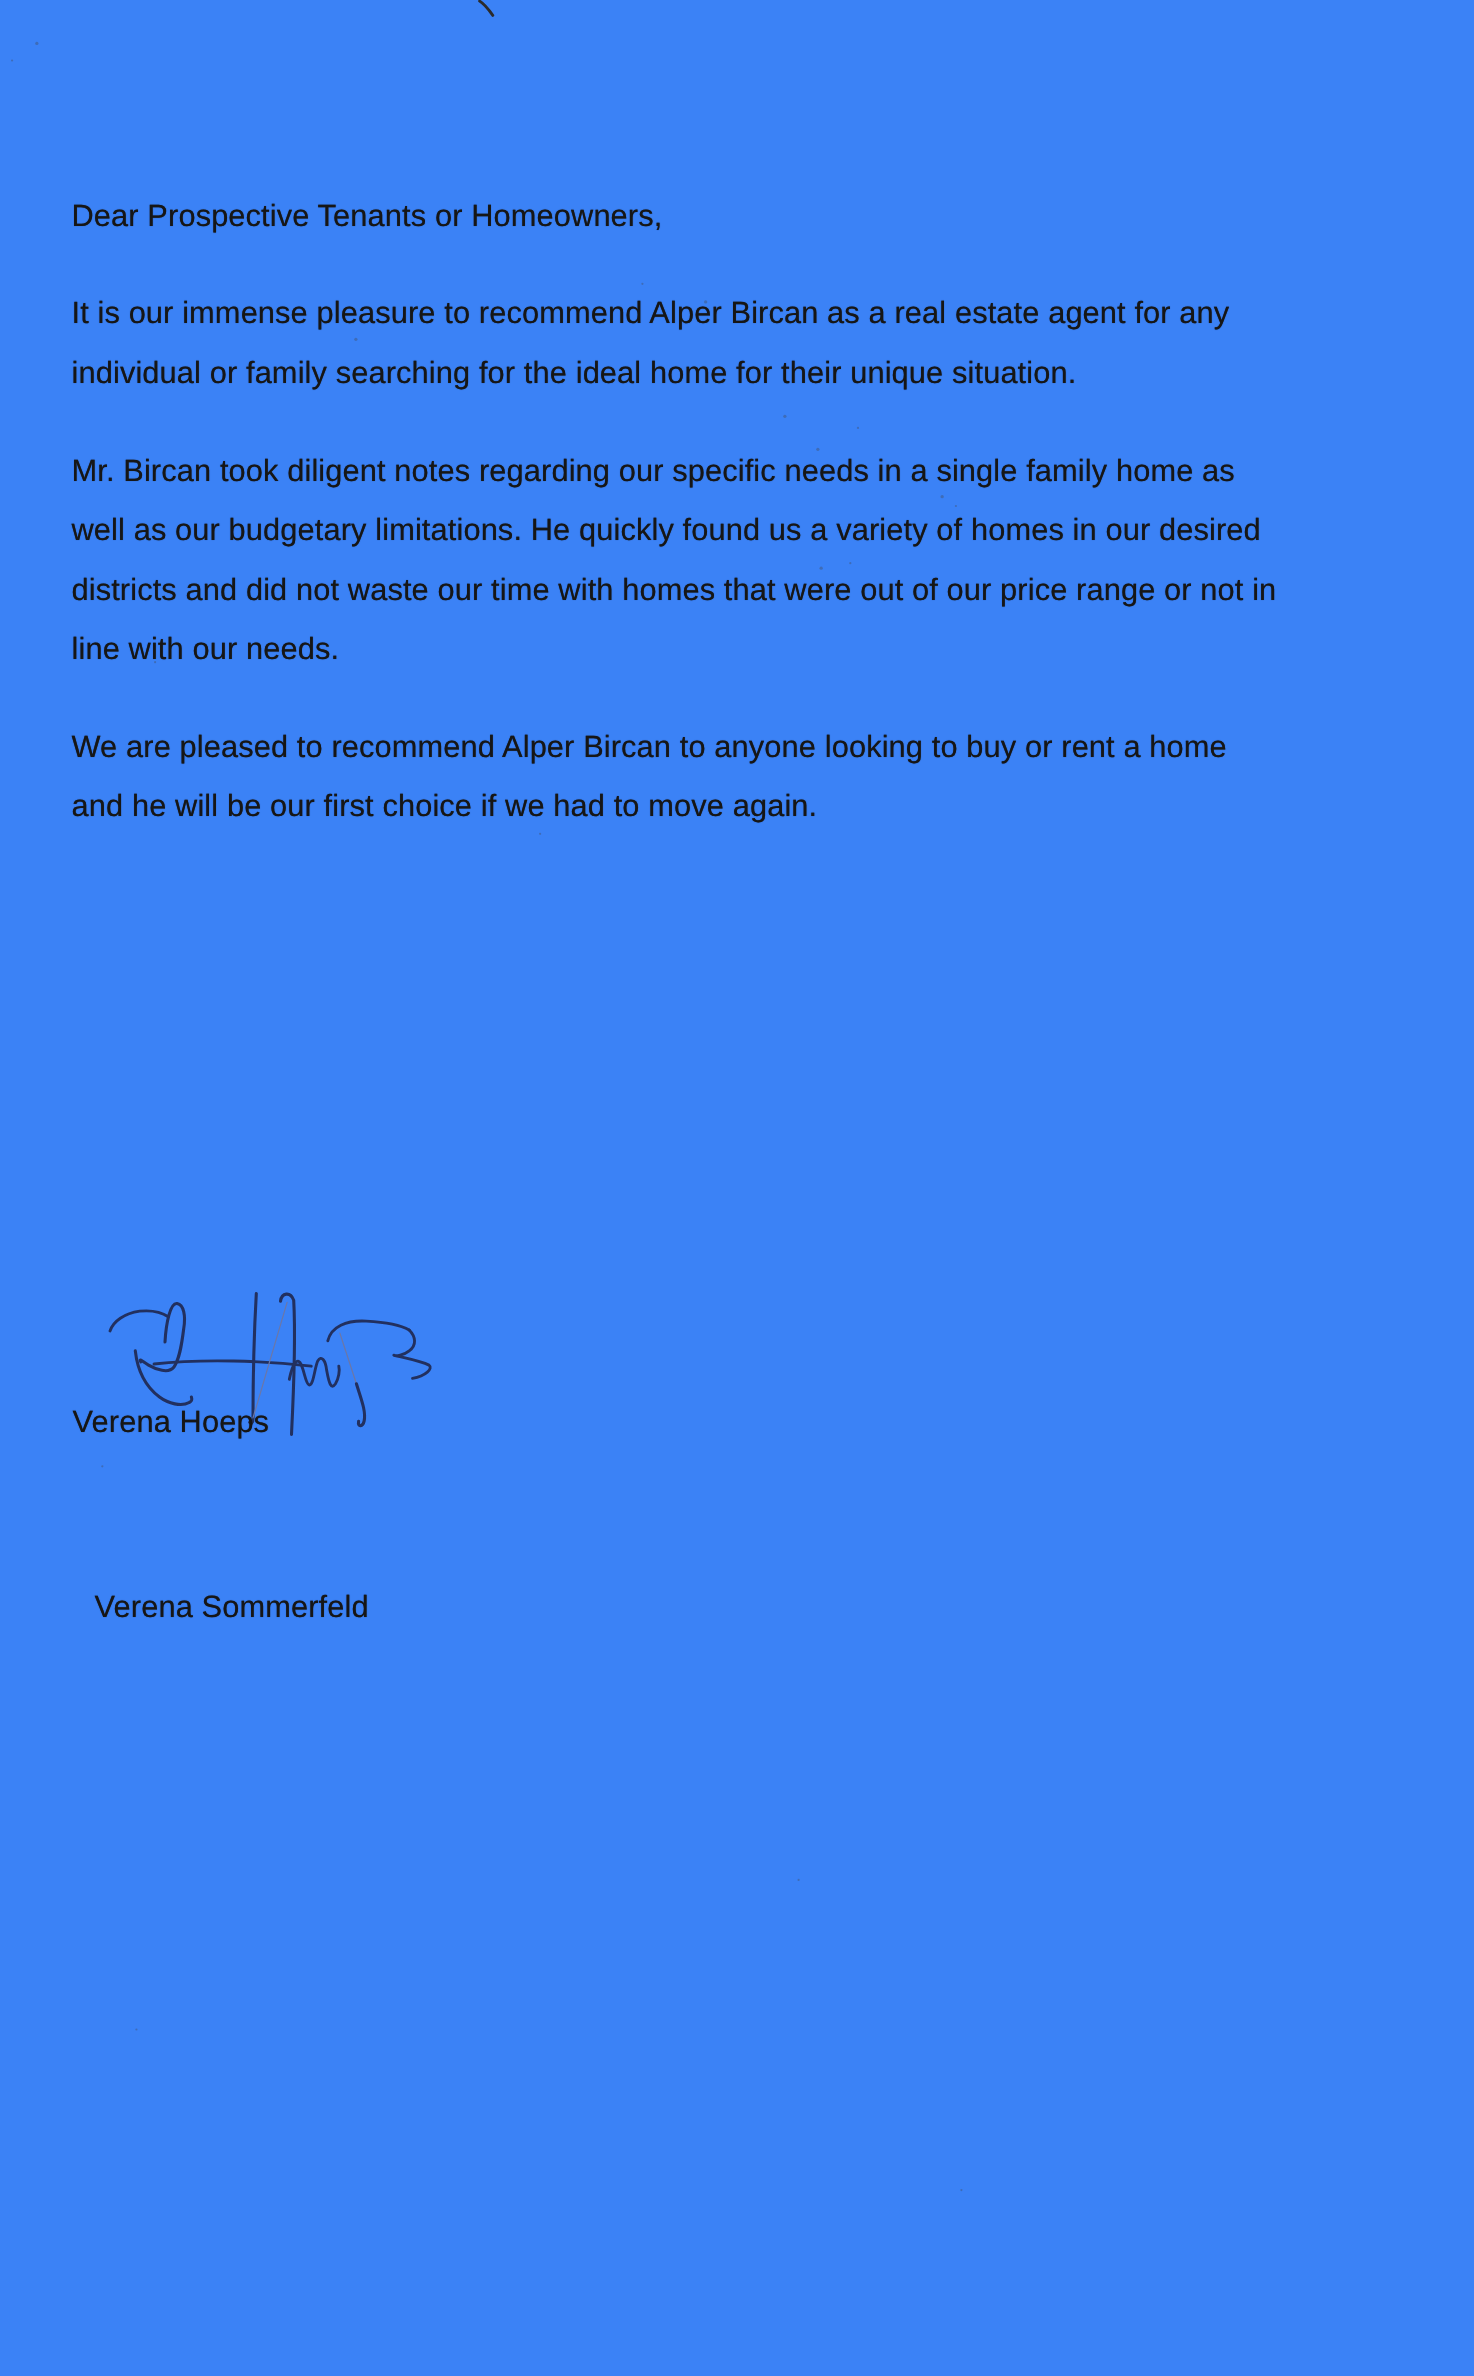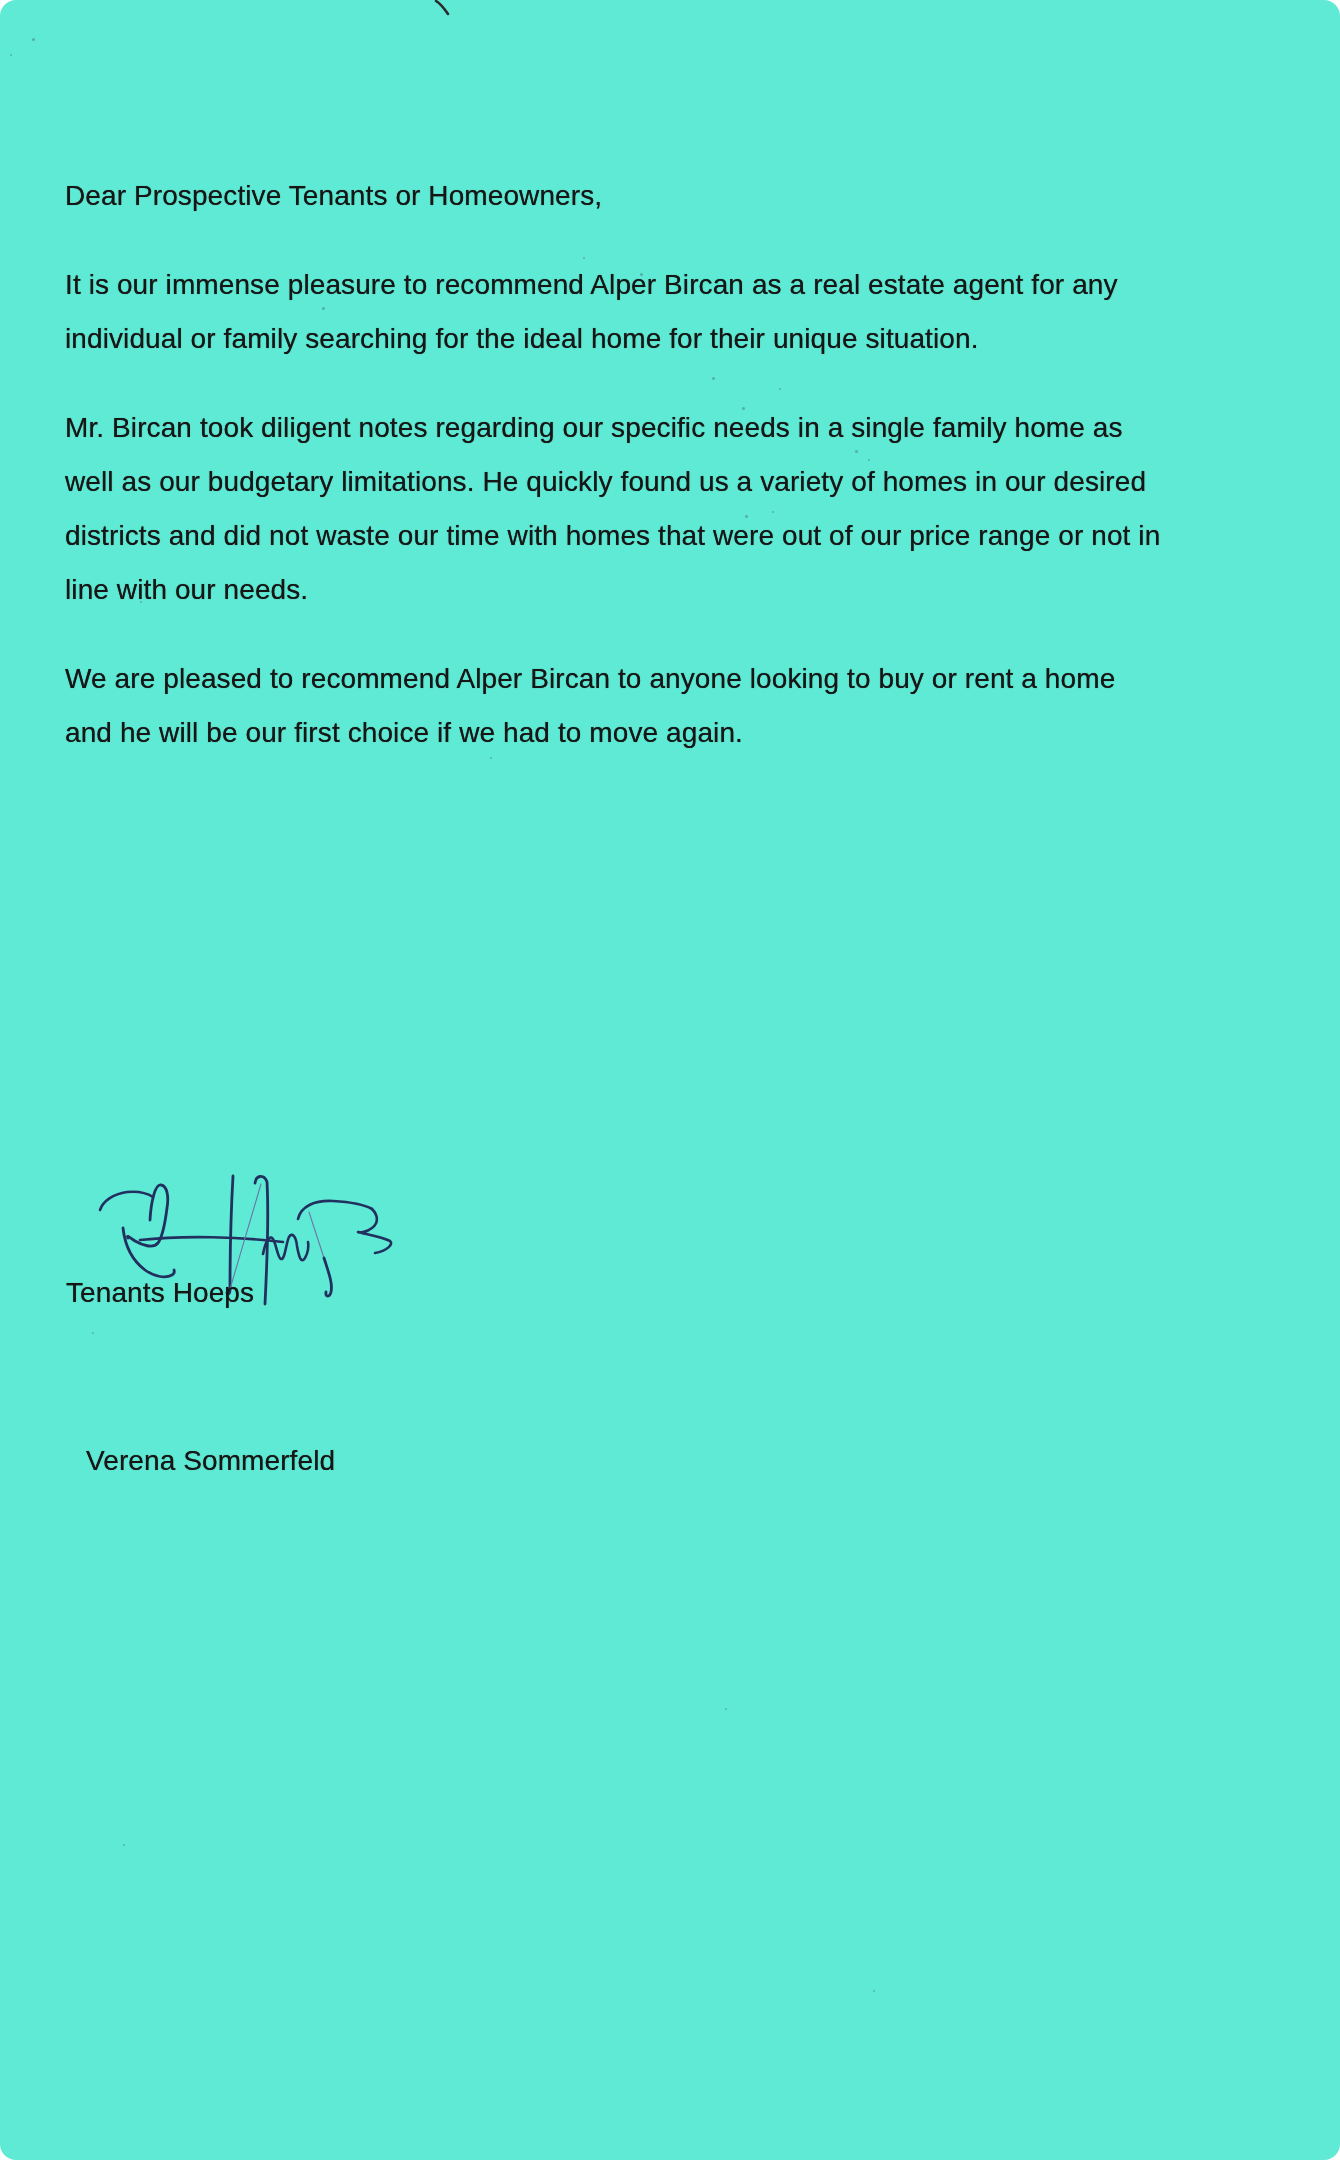--- a/index.html
+++ b/index.html
@@ -1,21 +1,21 @@
 <!DOCTYPE html>
 <html><head>
 <meta charset="utf-8">
 <style>
   html,body{margin:0;padding:0;}
   body{
     width:1340px;height:2160px;position:relative;
     background:#ffffff;overflow:hidden;
     font-family:"Liberation Sans","DejaVu Sans",sans-serif;
   }
-  .page{position:absolute;inset:0;background:#5eead4;border-radius:16px;}
+  .page{position:absolute;inset:0;background:#3b82f6;}
   .body-text{
     position:absolute;left:65px;top:169px;width:1270px;
     font-size:28px;line-height:54px;color:#161616;
     text-shadow:0 0 .7px rgba(25,25,25,.8);
     letter-spacing:.1px;
   }
   .body-text p{margin:0 0 35px 0;white-space:pre;}
   .body-text p.closing{margin-top:129px;margin-bottom:0;}
   .sig-name{
     position:absolute;left:66px;font-size:28px;line-height:54px;color:#161616;
@@ -70,21 +70,21 @@
       <path d="M203,63 C206,50 220,44 238,45 C256,46 270,49 277,53" stroke-width="2.6"></path>
 
       <path d="M277,53 C283,59 284,67 277,72 C272,76 265,77 263,76 C270,78 287,81 295,85 C299,88 292,95 280,97" stroke-width="2.6"></path>
 
       <path d="M214,56 L229,102" stroke-width="1.1" stroke="#6b77a8"></path>
 
       <path d="M229,102 C233,115 238,127 236,136 C235,141 230,142 231,136" stroke-width="2.8"></path>
     </g>
   </svg>
 
-  <div class="sig-name n1">Tenants Hoeps</div>
+  <div class="sig-name n1">Verena Hoeps</div>
   <div class="sig-name n2">Verena Sommerfeld</div>
 
   <div class="speck" style="left:32px;top:38px;width:3px;height:3px;"></div>
   <div class="speck" style="left:10px;top:54px;width:2px;height:2px;"></div>
   <div class="speck" style="left:583px;top:257px;width:2px;height:2px;"></div>
   <div class="speck" style="left:640px;top:273px;width:3px;height:3px;"></div>
   <div class="speck" style="left:322px;top:307px;width:3px;height:3px;"></div>
   <div class="speck" style="left:712px;top:377px;width:3px;height:3px;"></div>
   <div class="speck" style="left:742px;top:407px;width:3px;height:3px;"></div>
   <div class="speck" style="left:779px;top:388px;width:2px;height:2px;"></div>

